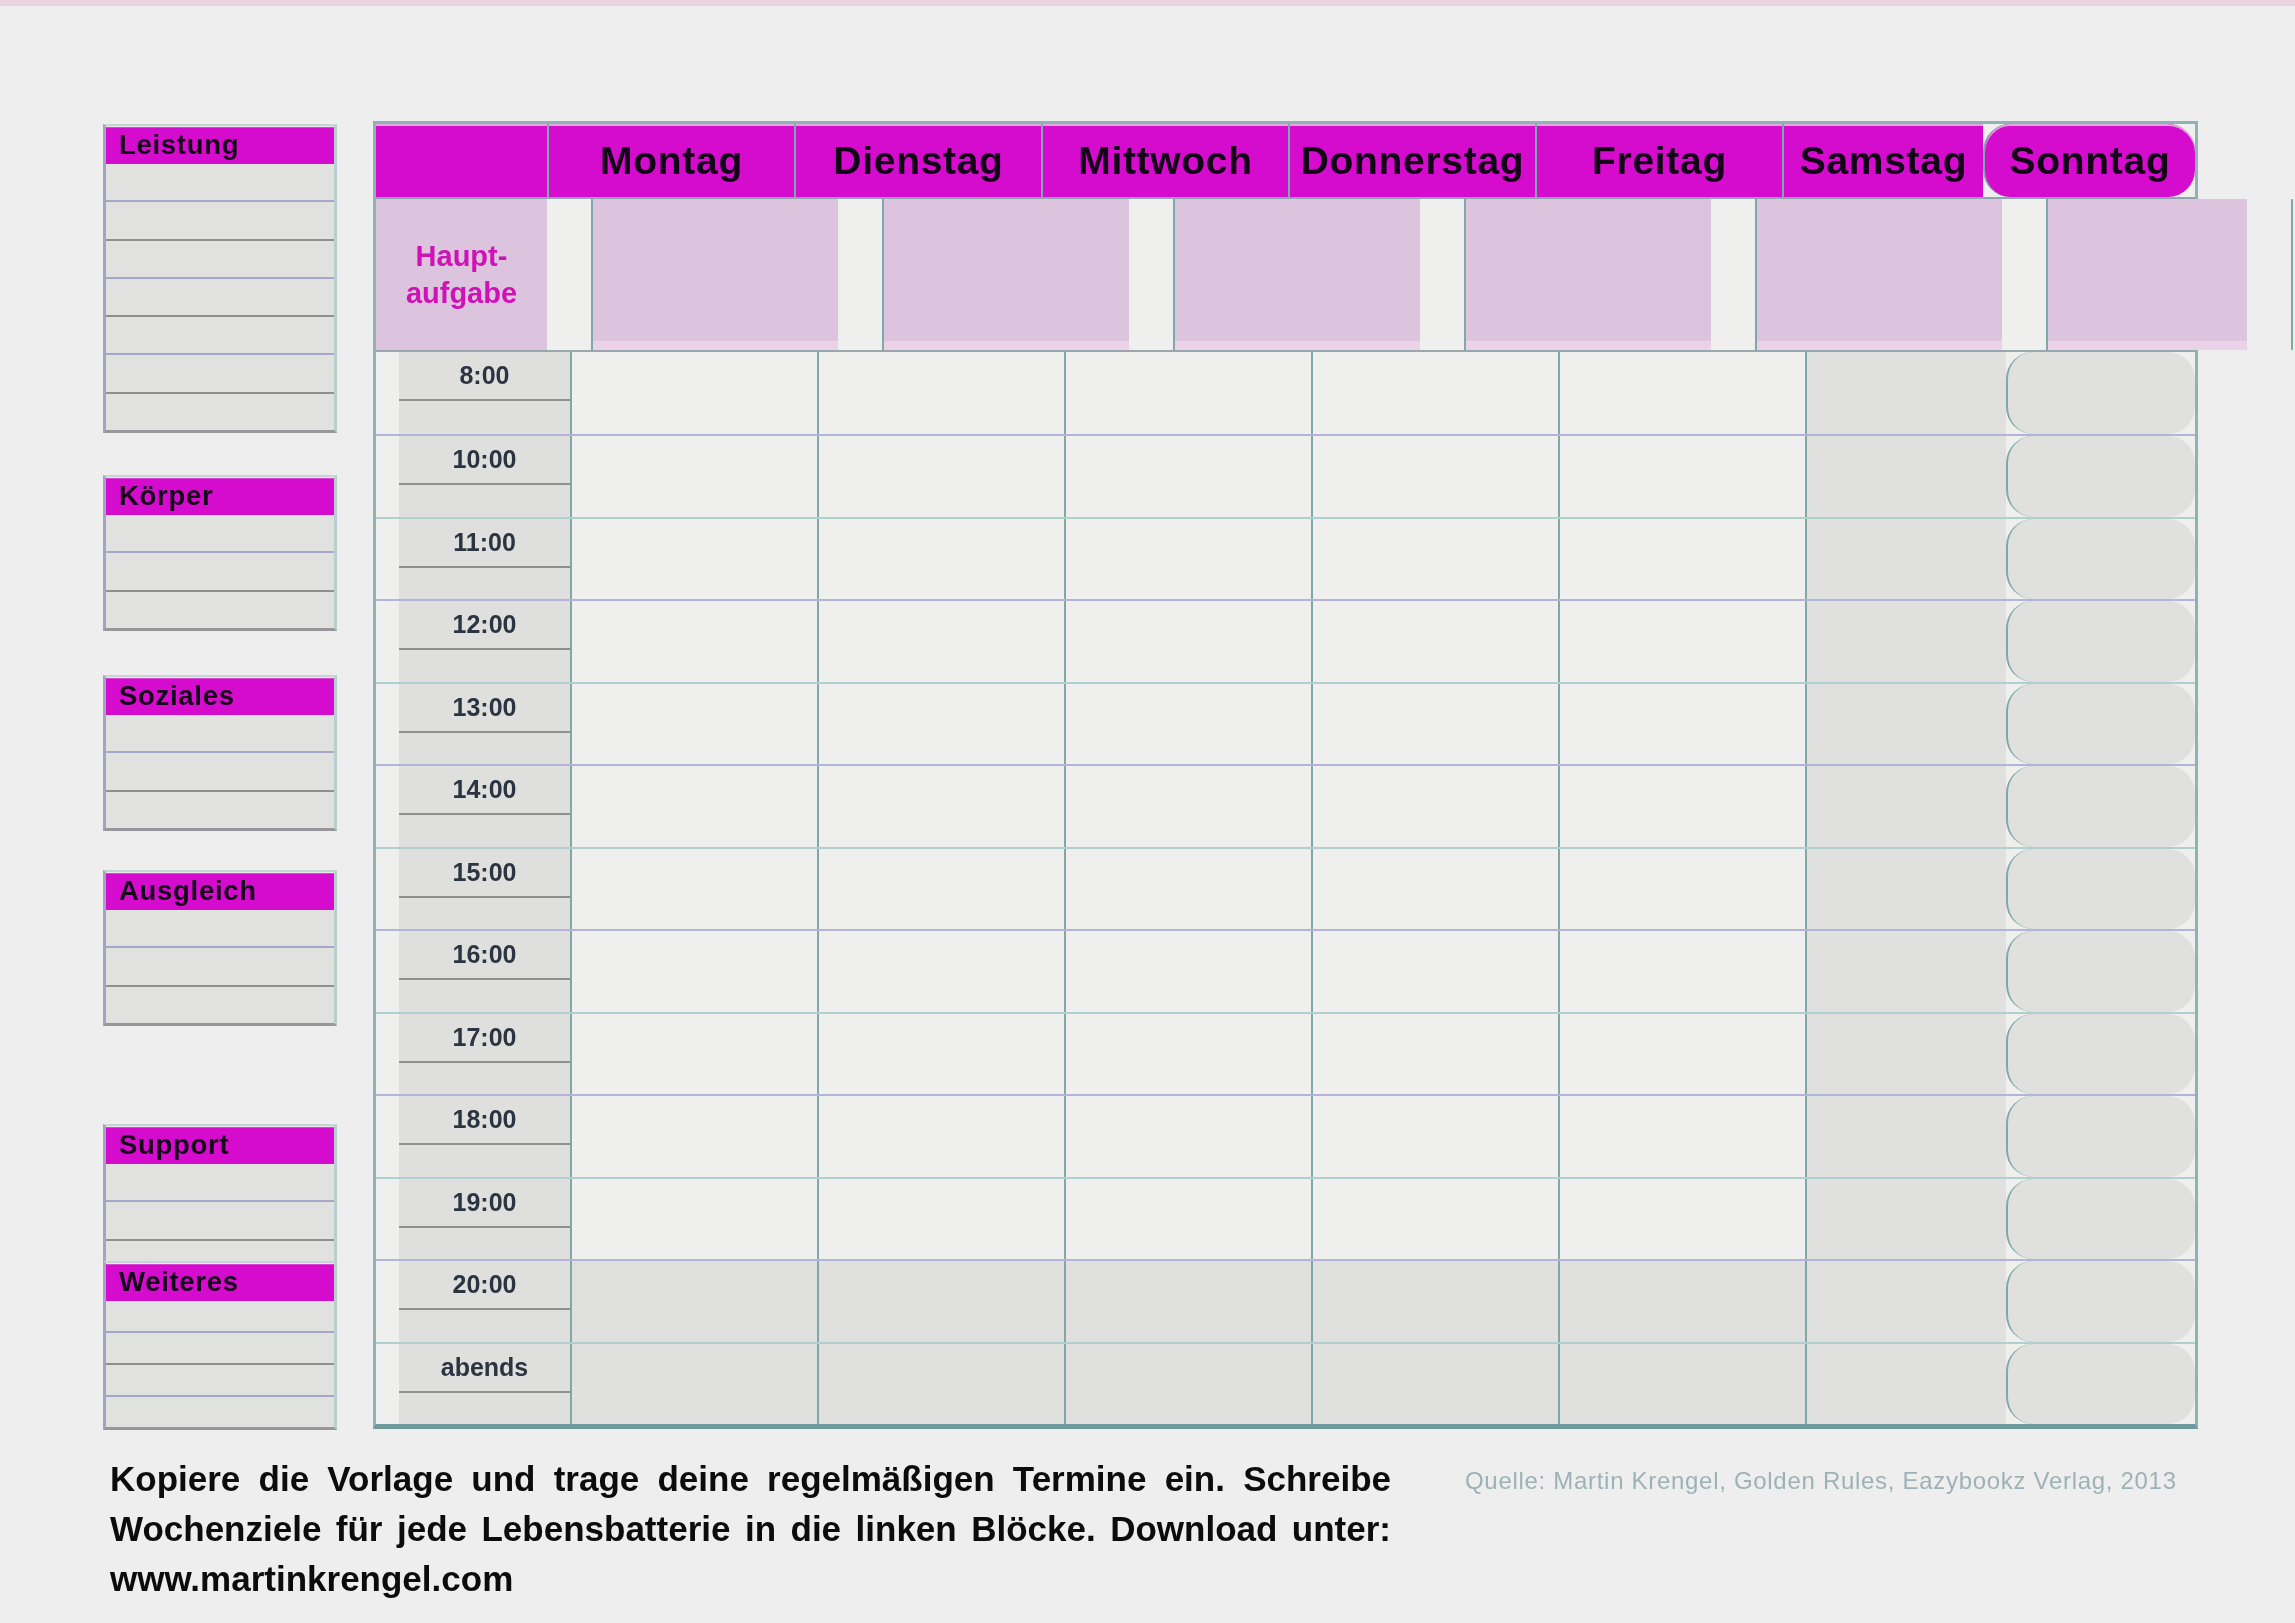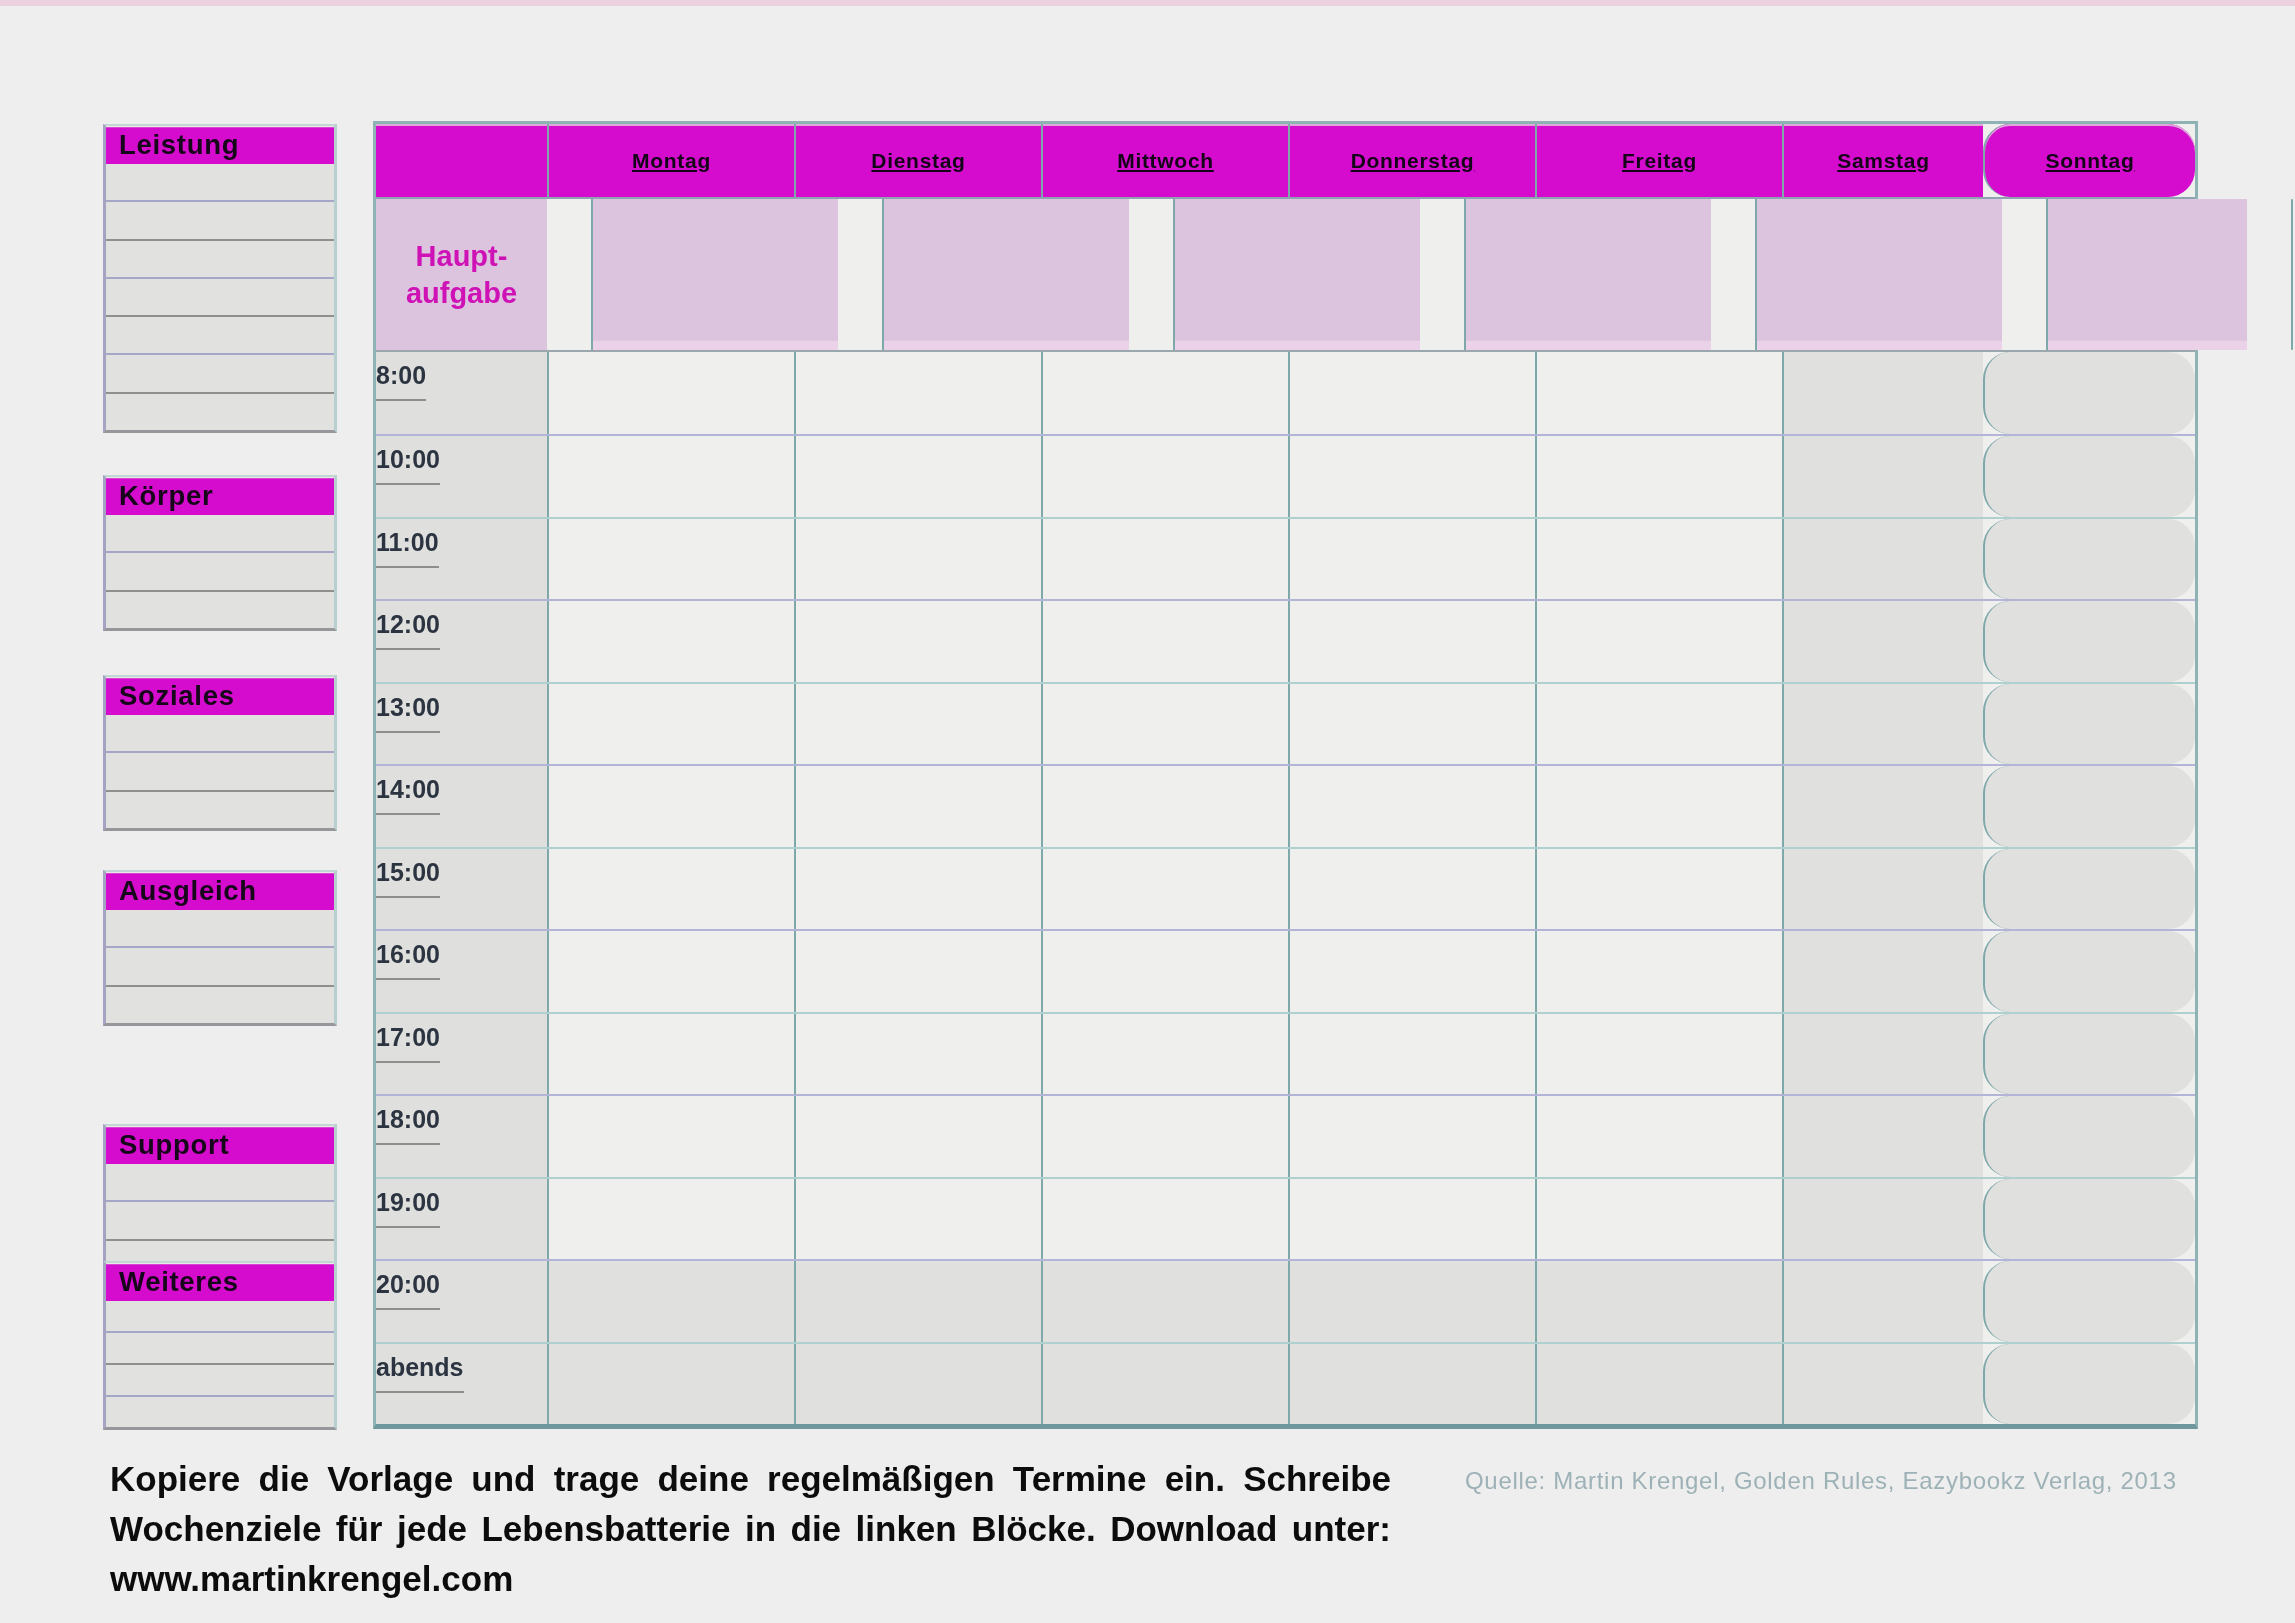--- a/index.html
+++ b/index.html
@@ -61,33 +61,32 @@
   .cell{box-sizing:border-box;border-left:2.6px solid #7fa8ab;}
   .cell.c-first{border-left:none;}
   .w-time{width:171px;flex:0 0 171px;}
   .w-day{width:247px;flex:0 0 247px;}
   .w-sat{width:201px;flex:0 0 201px;}
   .w-sun{flex:1 1 204px;border-radius:27px;}
   
   .day-header,.corner{
     background:var(--magenta);
     display:flex;align-items:center;justify-content:center;
-    color:#140418;font-weight:bold;font-size:21px;letter-spacing:0.7px;
+    color:#140418;font-weight:bold;font-size:39px;letter-spacing:0.7px;
     box-shadow:inset 0 2px 0 #dea8d8;
-    text-decoration:underline;
   }
   
   .maintask-label{
     background:var(--pinkrow);
     display:flex;flex-direction:column;justify-content:center;align-items:center;
     color:var(--mtasktext);font-weight:bold;font-size:29px;line-height:1.25;
   }
   .maintask-cell{background:var(--pinkrow);box-shadow:inset 0 -9.2px 0 #ecd2e8;}
   
-  .time-cell{background:#dfdfdd;display:flex;flex-direction:row;}
+  .time-cell{background:#dfdfdd;display:flex;flex-direction:column;margin-left:23px;}
   .time-label{
     height:47px;flex:0 0 47px;
     display:flex;align-items:center;justify-content:center;
     font-weight:bold;font-size:25px;color:#2b3440;
     border-bottom:2px solid #8e8e8e;
   }
   .time-blank{flex:1 1 auto;}
   
   .slot{background:#efefed;}
   .slot.gray{background:#e0e0de;}

